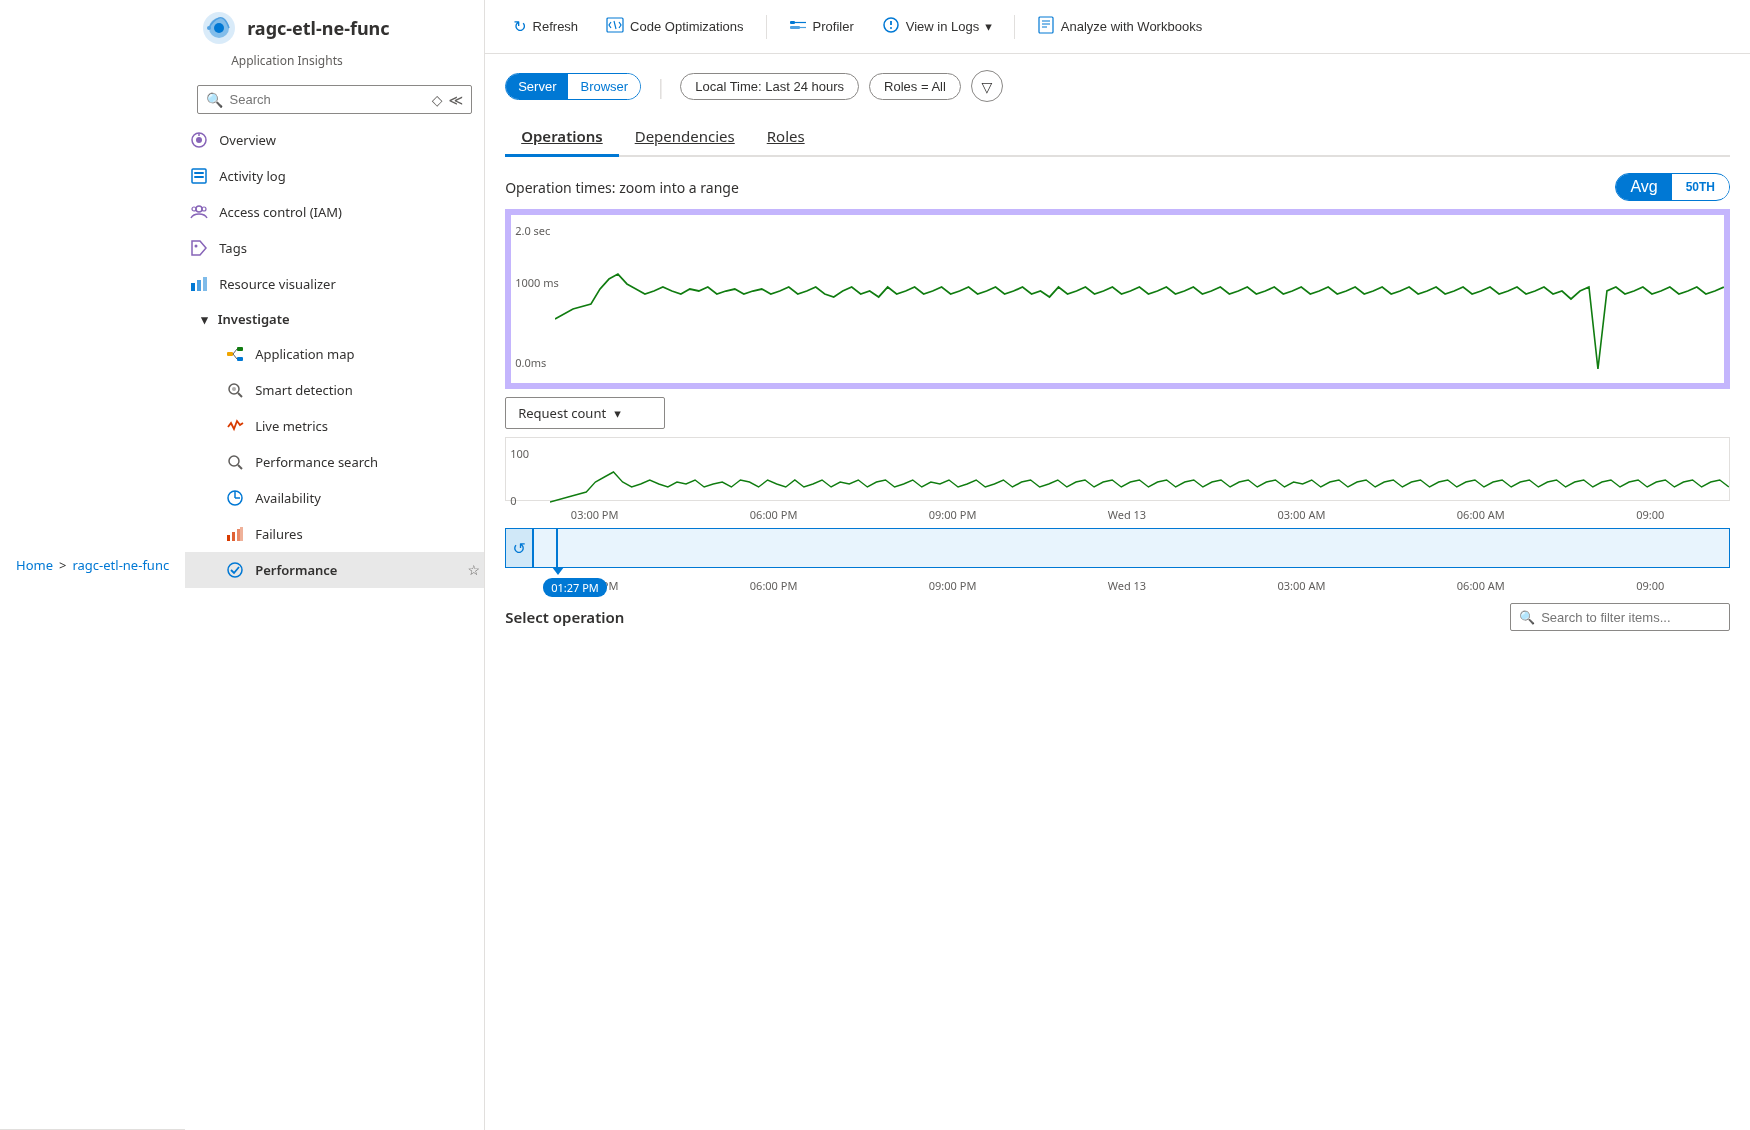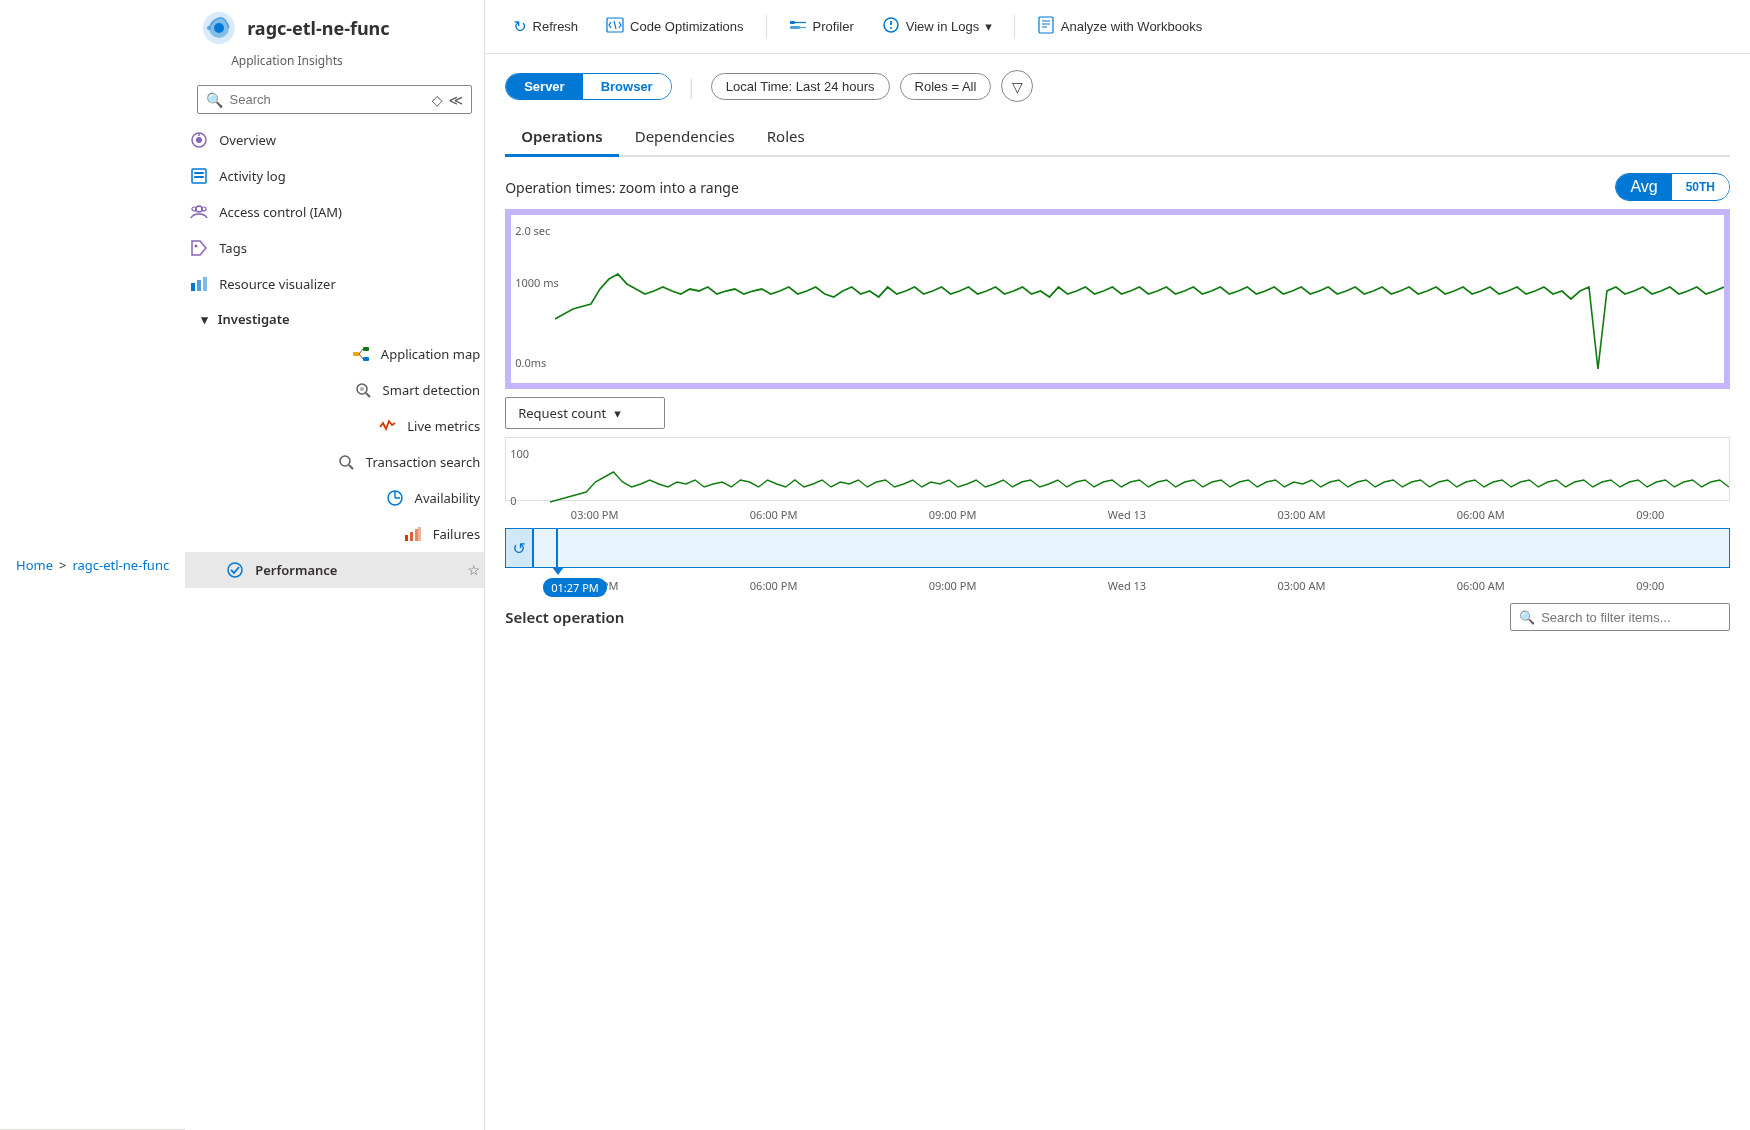--- a/index.html
+++ b/index.html
@@ -21,42 +21,42 @@
 
     .search-box { display: flex; align-items: center; margin: 8px 12px; border: 1px solid #8a8886; border-radius: 2px; padding: 4px 8px; gap: 6px; background: white; }
     .search-box input { border: none; outline: none; flex: 1; font-size: 13px; color: #1d4ed8; background: transparent; }
     .search-icon-sm { color: #605e5c; font-size: 14px; }
 
     .sidebar-nav { flex: 1; overflow-y: auto; }
     .nav-item { display: flex; align-items: center; gap: 10px; padding: 8px 4px; cursor: pointer; color: #323130; font-size: 13px; }
     .nav-item.active { background: #e8e8e8; font-weight: 600; }
     .nav-item .nav-icon { width: 20px; height: 20px; display: flex; align-items: center; justify-content: center; flex-shrink: 0; font-size: 16px; }
     .nav-item.section-header { padding-left: 16px; font-weight: 600; }
-    .nav-item.child { padding-left: 40px; justify-content: flex-end; }
+    .nav-item.child { padding-left: 40px; }
     .nav-item .star-btn { margin-left: auto; background: none; border: none; cursor: pointer; color: #605e5c; font-size: 14px; }
 
     
     .content { flex: 1; display: flex; flex-direction: column; overflow: hidden; background: white; }
     .toolbar { display: flex; align-items: center; gap: 4px; padding: 10px 16px; border-bottom: 1px solid #e1dfdd; background: white; }
     .toolbar-btn { display: flex; align-items: center; gap: 6px; padding: 6px 12px; background: none; border: none; cursor: pointer; font-size: 13px; color: #323130; border-radius: 2px; }
     .toolbar-sep { width: 1px; height: 24px; background: #e1dfdd; margin: 0 6px; }
 
     .content-area { flex: 1; overflow-y: auto; padding: 16px 20px; }
 
     
     .filter-bar { display: flex; align-items: center; gap: 10px; margin-bottom: 16px; flex-wrap: wrap; }
     .toggle-group { display: flex; border: 1.5px solid #0078d4; border-radius: 20px; overflow: hidden; }
-    .toggle-btn { padding: 5px 18px; font-size: 13px; cursor: pointer; border: none; background: white; color: #0078d4; font-weight: 700; }
+    .toggle-btn { padding: 5px 12px; font-size: 13px; cursor: pointer; border: none; background: white; color: #0078d4; font-weight: 400; }
     .toggle-btn.active { background: #0078d4; color: white; }
     .filter-pill { padding: 5px 14px; border: 1.5px solid #8a8886; border-radius: 20px; font-size: 13px; background: white; cursor: pointer; color: #323130; }
     .filter-icon-btn { width: 32px; height: 32px; border: 1.5px solid #8a8886; border-radius: 50%; display: flex; align-items: center; justify-content: center; cursor: pointer; background: white; }
 
     
     .tab-bar { display: flex; gap: 0; border-bottom: 2px solid #e1dfdd; margin-bottom: 16px; }
-    .tab { padding: 8px 16px; font-size: 15px; cursor: pointer; border-bottom: 3px solid transparent; margin-bottom: -2px; color: #323130; }
+    .tab { padding: 8px 16px; font-size: 15px; cursor: pointer; border-bottom: 3px solid transparent; margin-bottom: -2px; color: #323130; text-decoration: underline; }
     .tab.active { color: #323130; font-weight: 600; border-bottom: 3px solid #0078d4; }
 
     
     .chart-header { display: flex; align-items: center; justify-content: space-between; margin-bottom: 8px; }
     .chart-title { font-size: 14px; color: #323130; }
     .avg-toggle { display: flex; border: 1.5px solid #0078d4; border-radius: 20px; overflow: hidden; align-items: center; }
     .avg-btn { padding: 4px 14px; font-size: 16px; background: #0078d4; color: white; border: none; cursor: pointer; }
     .percentile-btn { padding: 4px 14px; font-size: 12px; background: white; color: #0078d4; border: none; cursor: pointer; font-weight: 600; }
 
     .chart-container { background: white; border: 6px solid #c4b5fd; margin-bottom: 4px; position: relative; }
@@ -205,21 +205,21 @@
           </span>
           <span>Live metrics</span>
         </div>
         <div class="nav-item child">
           <span class="nav-icon">
             <svg width="18" height="18" viewBox="0 0 18 18">
                 <circle cx="8" cy="8" r="5" fill="none" stroke="#605e5c" stroke-width="1.5"></circle>
                 <line x1="12" y1="12" x2="16" y2="16" stroke="#605e5c" stroke-width="2"></line>
               </svg>
           </span>
-          <span>Transaction search</span>
+          <span>Performance search</span>
         </div>
         <div class="nav-item child">
           <span class="nav-icon">
             <svg width="18" height="18" viewBox="0 0 18 18">
                 <circle cx="9" cy="9" r="7" fill="none" stroke="#0078d4" stroke-width="1.5"></circle>
                 <line x1="9" y1="2" x2="9" y2="9" stroke="#0078d4" stroke-width="1.5"></line>
                 <line x1="9" y1="9" x2="14" y2="9" stroke="#0078d4" stroke-width="1.5"></line>
               </svg>
           </span>
           <span>Availability</span>

